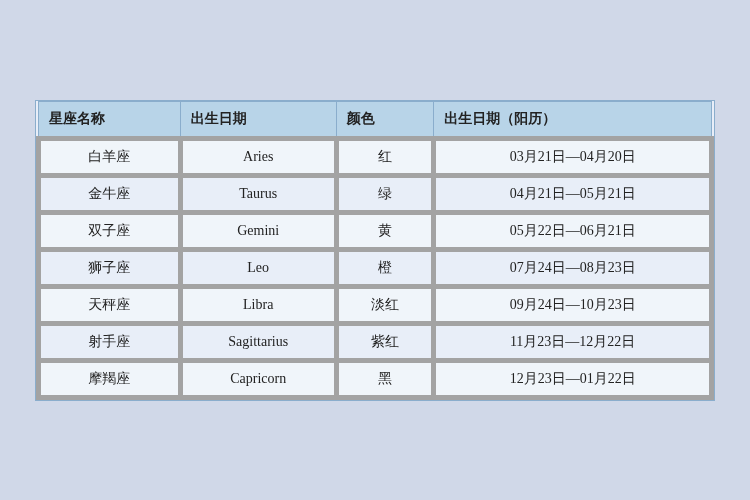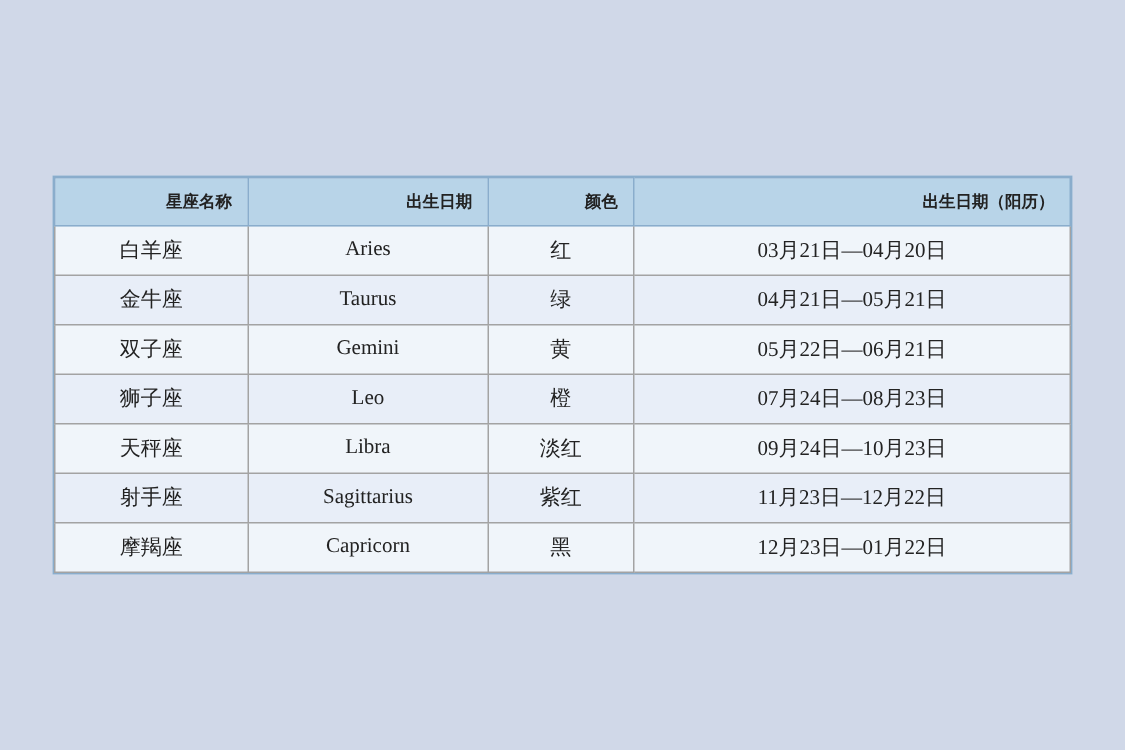--- a/index.html
+++ b/index.html
@@ -26,28 +26,28 @@
 
     table {
       width: 100%;
       border-collapse: collapse;
     }
 
     thead tr th {
       background-color: #b8d4e8;
       border: 1px solid #8aadcc;
       padding: 8px 10px;
-      text-align: right;
-      font-size: 11px;
+      text-align: left;
+      font-size: 14px;
       font-weight: bold;
       color: #222;
     }
 
     tbody tr td {
-      border: 1px solid #a3a3a3;
+      border: 5px solid #a3a3a3;
       padding: 7px 10px;
       text-align: center;
       font-size: 14px;
       color: #222;
       background-color: #f0f5fa;
     }
 
     tbody tr:nth-child(even) td {
       background-color: #e8eef8;
     }

